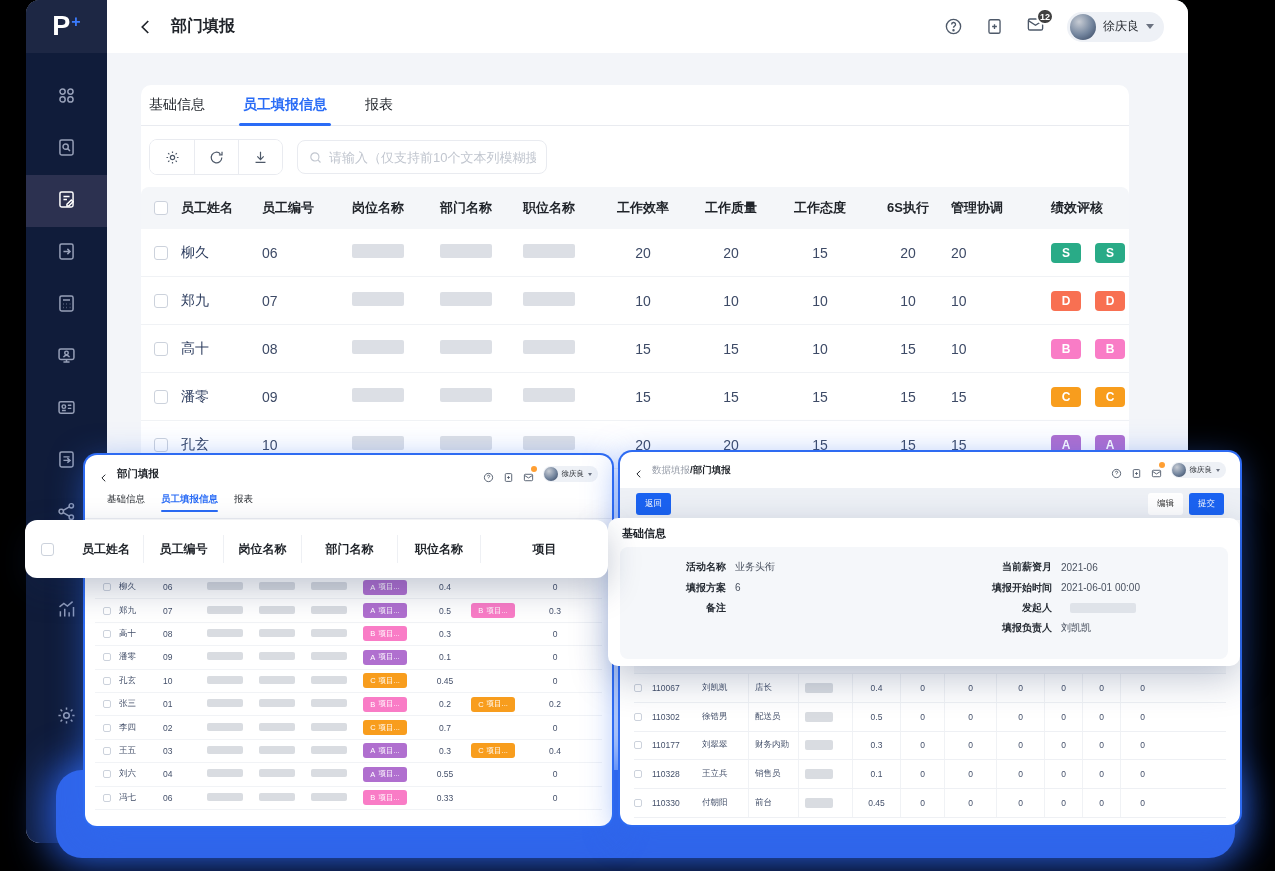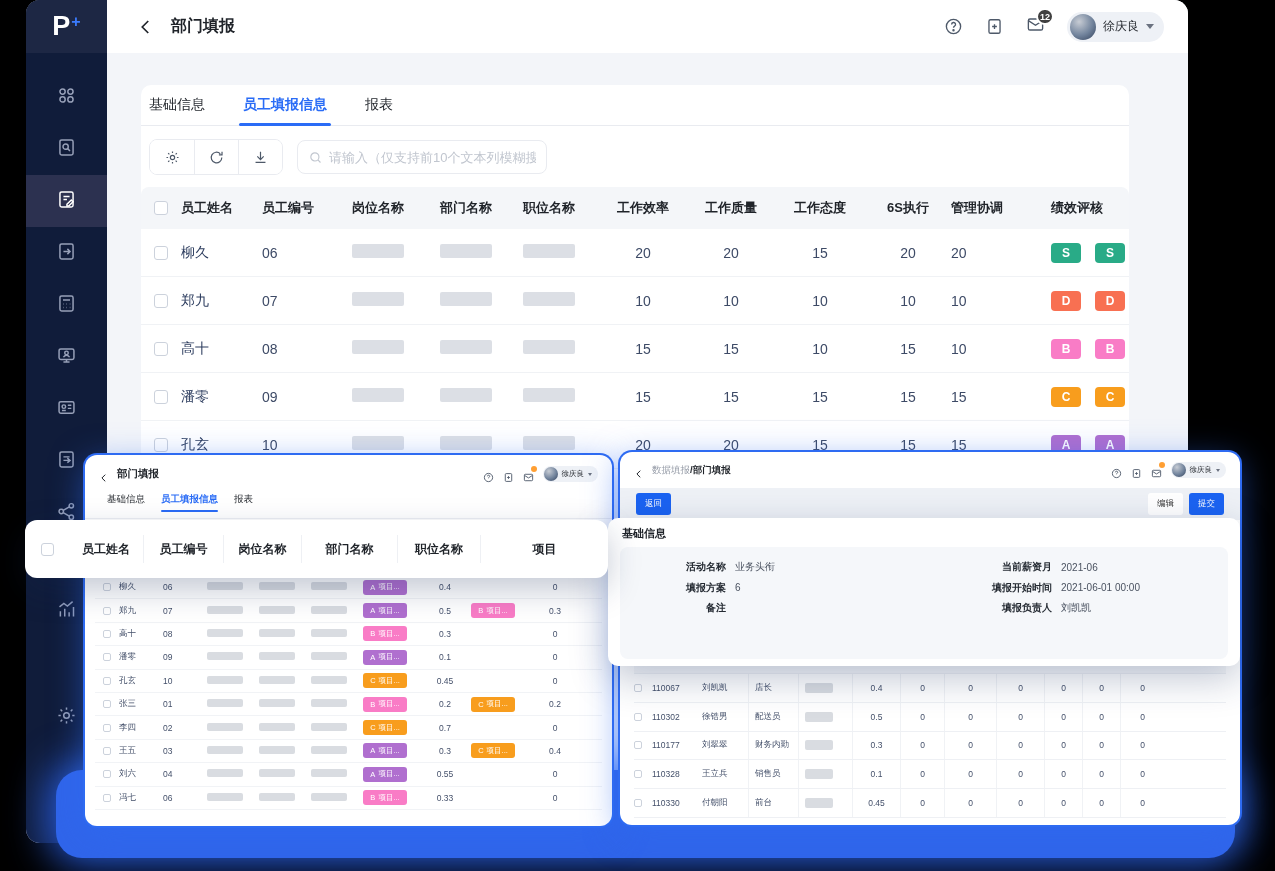--- a/index.html
+++ b/index.html
@@ -833,20 +833,25 @@
             <span class="ic-value">2021-06</span>
 
           </div>
 
           <div class="ic-row">
             <span class="ic-label">填报开始时间</span>
             <span class="ic-value">2021-06-01 00:00</span>
 
           </div>
 
+          <div class="ic-row">
+            <span class="ic-label">发起人</span>
+            <span class="ic-value"></span>
+            <span class="redact-bar"></span>
+          </div>
 
           <div class="ic-row">
             <span class="ic-label">填报负责人</span>
             <span class="ic-value">刘凯凯</span>
 
           </div>
         </div>
     </div>
   </div>
 

